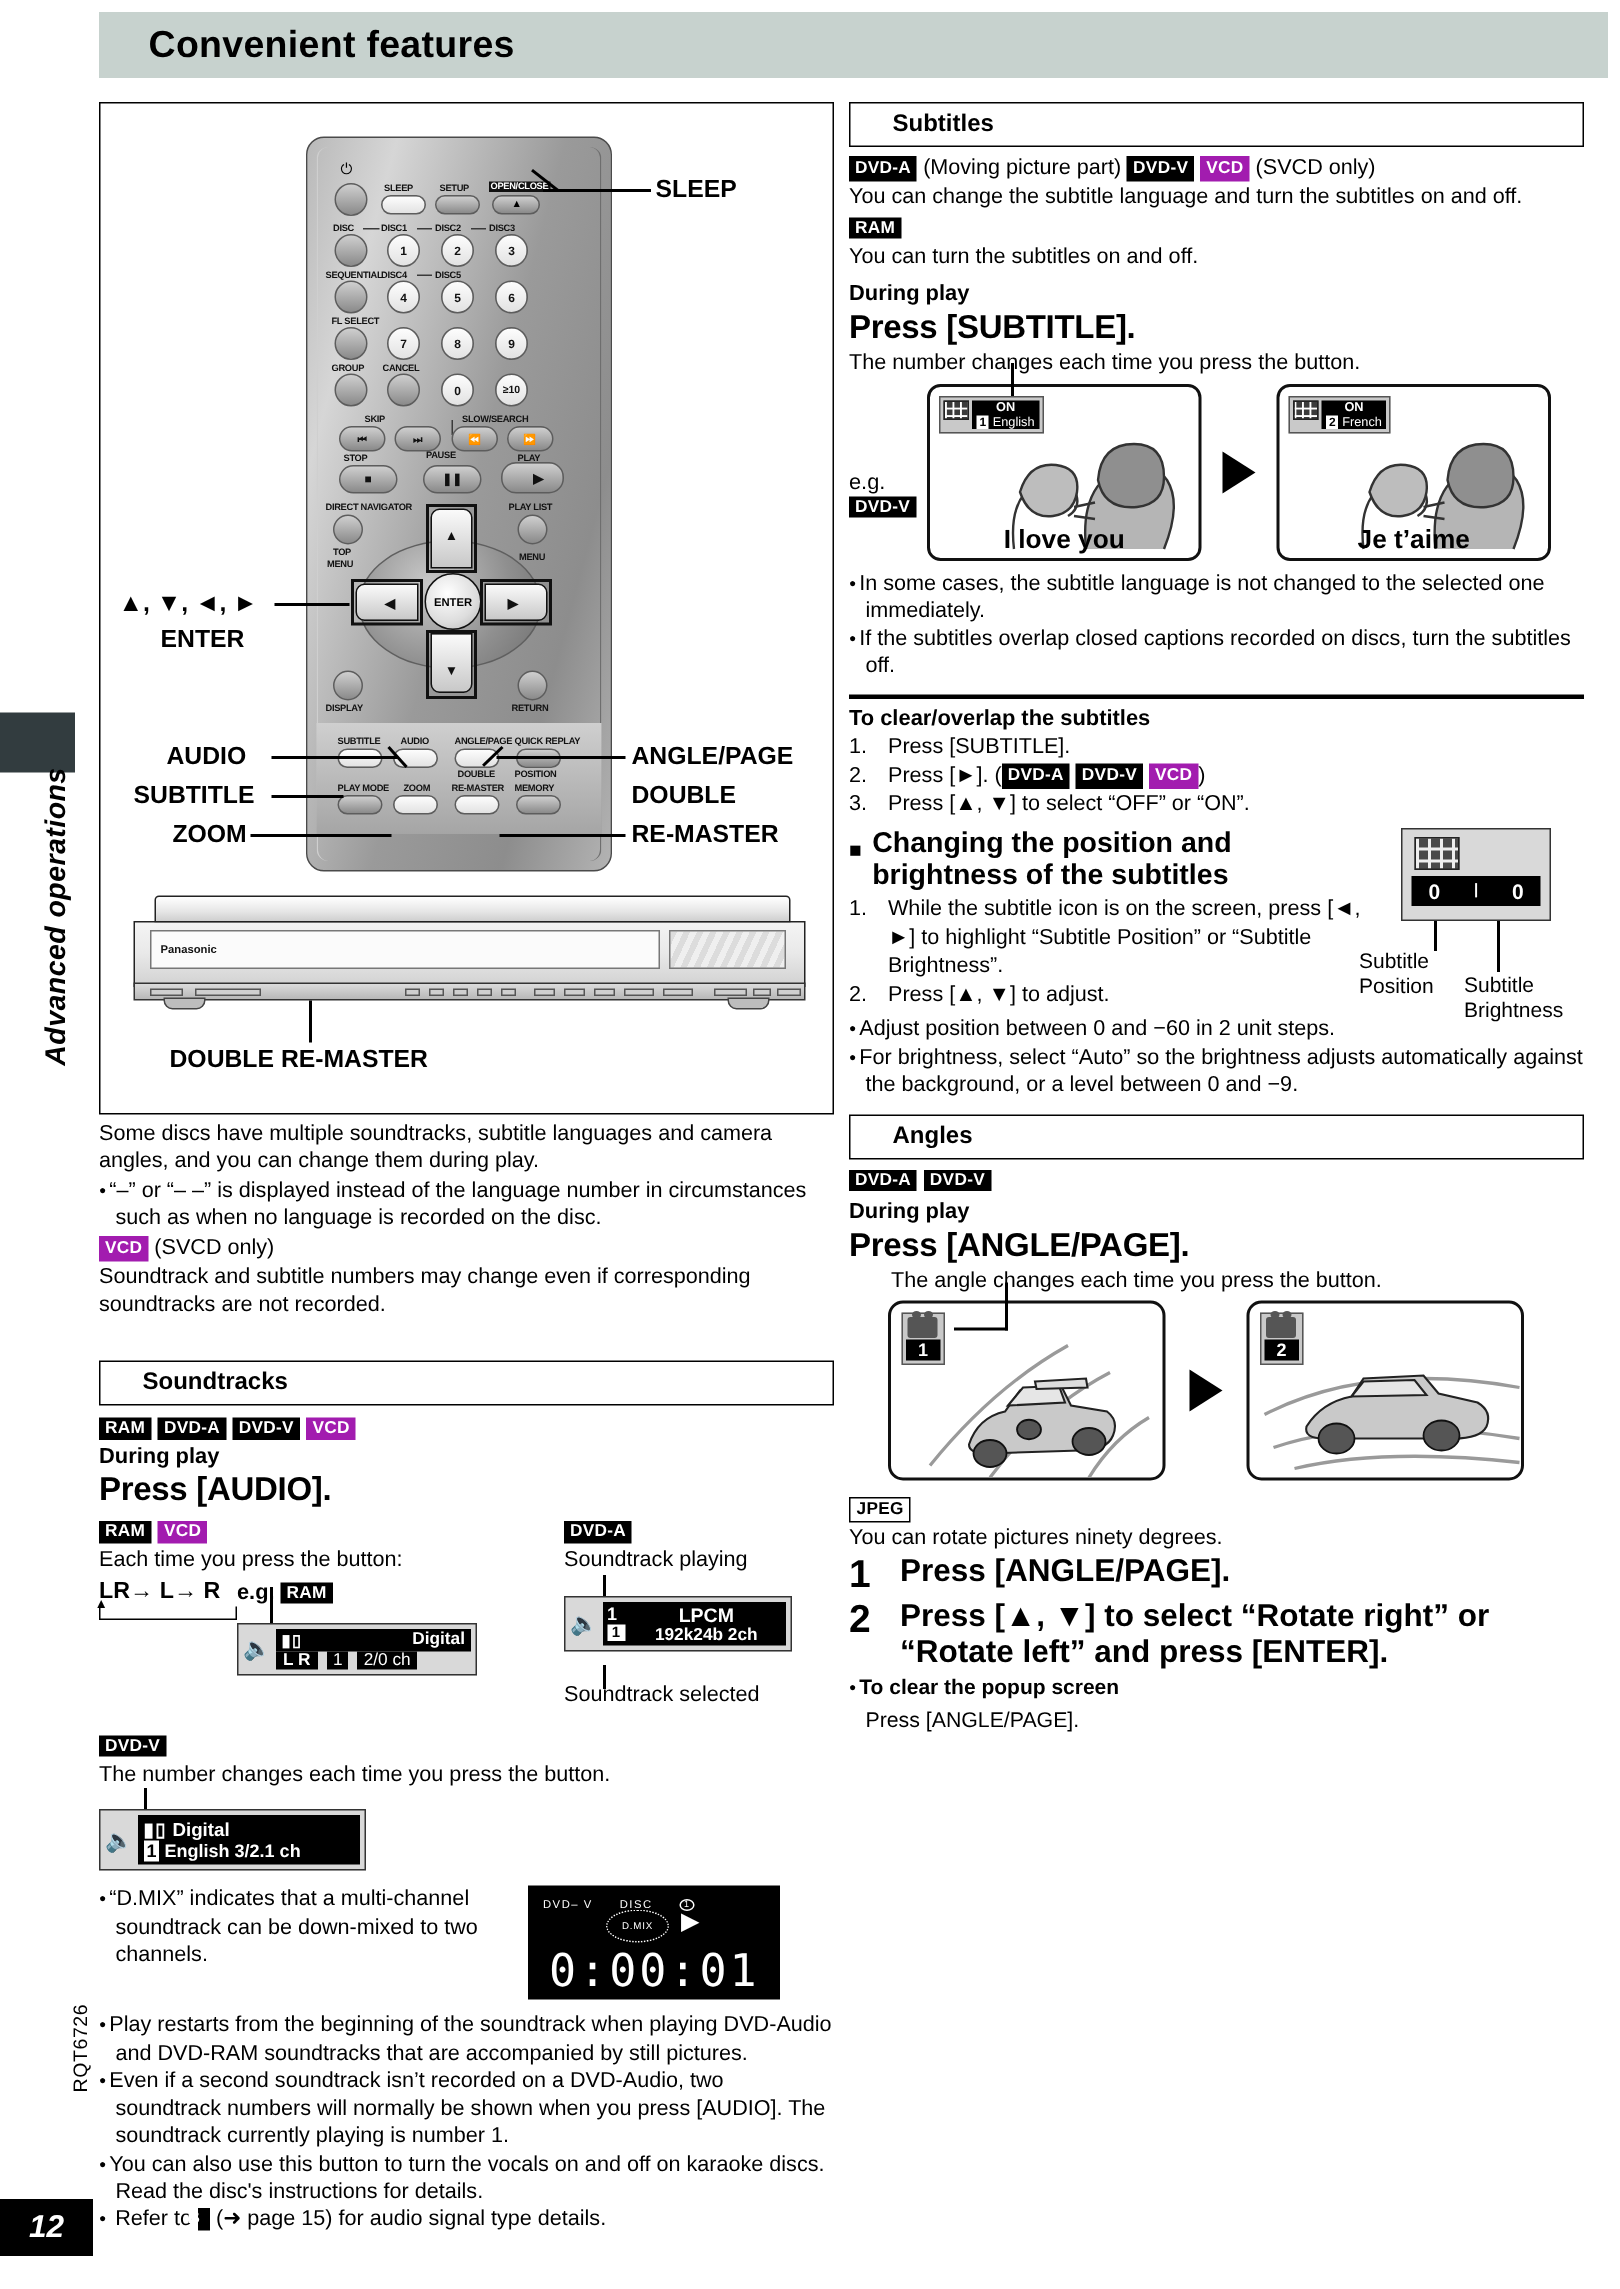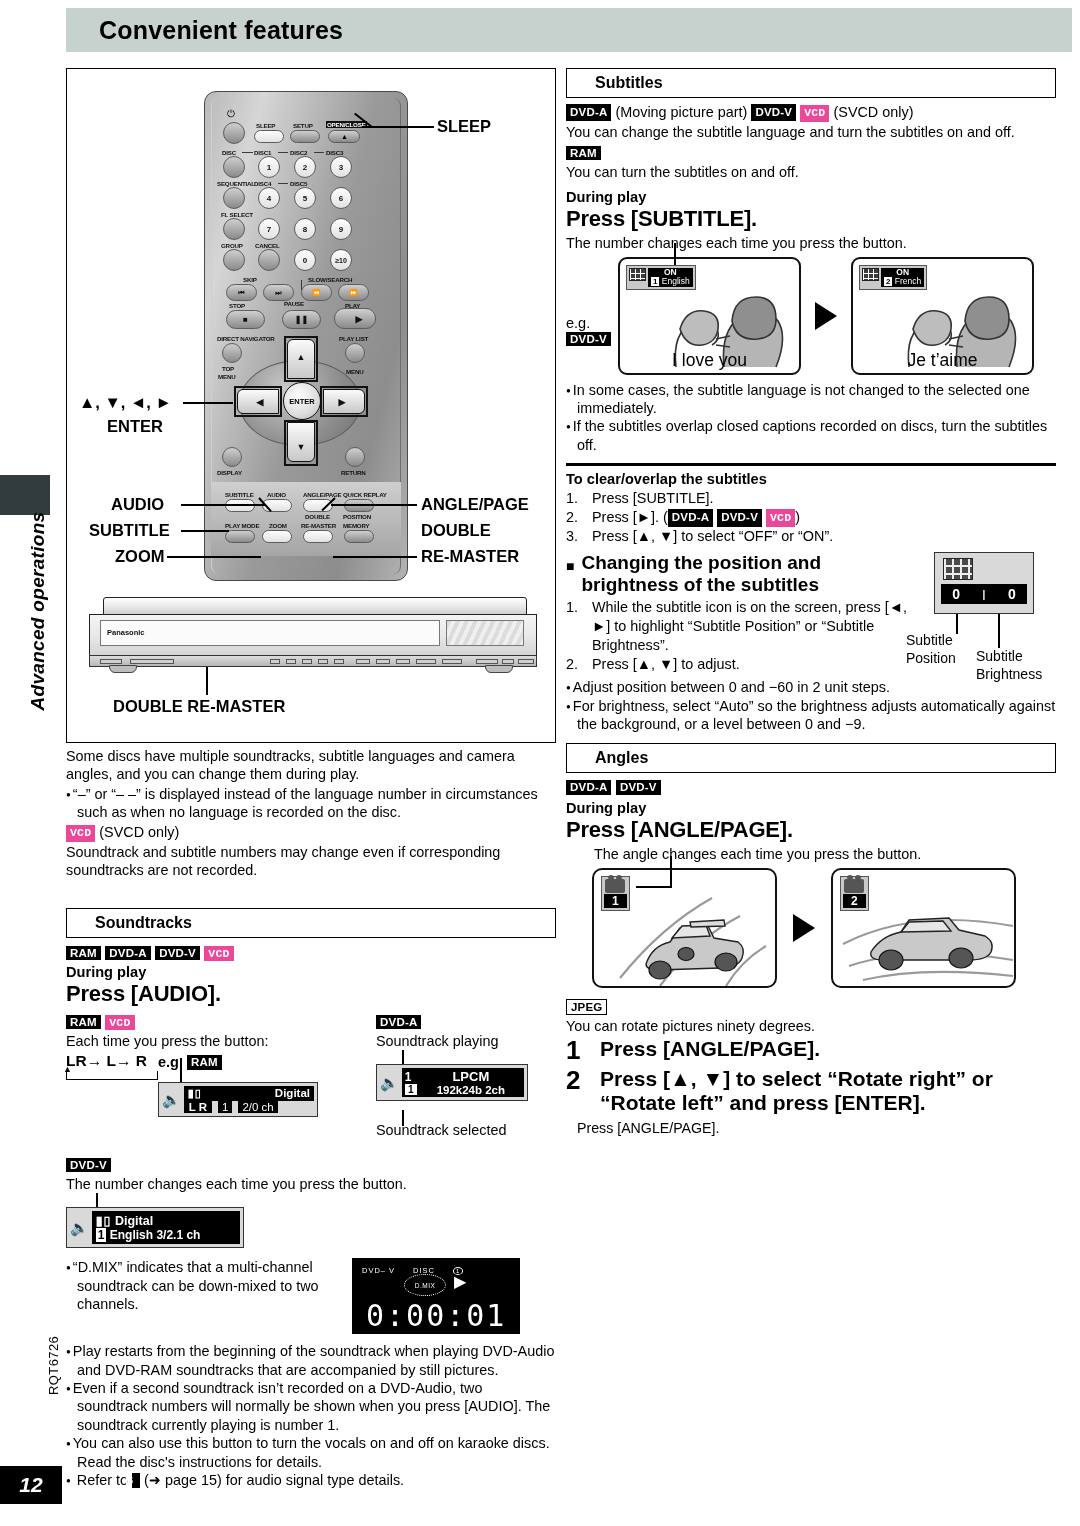--- a/index.html
+++ b/index.html
@@ -118,42 +118,42 @@
     border:1px solid #000; font-size:16px; font-weight:bold; padding:5px 0 5px 28px;
   }
   .para{ font-size:14.4px; line-height:1.28; margin-top:4px; }
   .bullets{ font-size:14.4px; line-height:1.28; }
   .bullets p{ margin:0; padding-left:11px; text-indent:-11px; }
   .bullets p:before{ content:"\25CF"; font-size:8px; vertical-align:2px; margin-right:2px; }
   .tag{
     display:inline-block; background:#000; color:#fff; font-size:11.5px;
     font-weight:bold; padding:1px 4px 1.5px; vertical-align:1px; letter-spacing:.2px;
   }
-  .tag.vcd{ background:#ec4899; color:#fff;font-family:Liberation Mono, monospace; }
+  .tag.vcd{ background:#a21caf; color:#fff; }
   .tag.jpeg{ background:#fff; color:#000; border:1.3px solid #000; }
   .tag.b{ padding:0 4px; }
   .during{ font-size:14.6px; font-weight:bold; margin-top:2px; }
   .press{ font-size:22px; font-weight:bold; margin-top:1px; letter-spacing:-.2px; }
   .nlist{ font-size:14.4px; line-height:1.32; }
   .nlist .row{ display:flex; }
   .nlist .n{ width:26px; flex:none; }
   .hr-thick{ border:0; border-top:3px solid #000; margin:9px 0 5px; }
 
   
   .osd{ display:inline-block; background:#d9d9d9; border:1px solid #333; padding:3px; }
   .osd-black{ background:#000; color:#fff; }
   .spk{ font-size:15px; }
 
   
   .tv{
     width:183px; height:118px; border:2px solid #111; border-radius:9px;
     position:relative; background:#fff; overflow:hidden;
   }
   .tv-cap{ position:absolute; bottom:2px; width:100%; text-align:center;
-           font-size:17.5px; font-weight:normal; }
+           font-size:17.5px; font-weight:bold; }
   .tv-badge{
     position:absolute; left:6px; top:6px; background:#c9c9c9; border:1px solid #555;
     padding:2px; display:flex; align-items:flex-start; gap:2px;
   }
   .film-ic{ width:17px; height:13px; background:#3b3b3b;
     background-image:linear-gradient(90deg,#fff 1px,transparent 1px),
                      linear-gradient(0deg,#fff 1px,transparent 1px);
     background-size:5px 5px; border:1px solid #222; }
   .sub-chip{ background:#000; color:#fff; padding:0 3px; font-size:8.5px; line-height:1.15;
              text-align:center; }
@@ -764,14 +764,17 @@
   <div class="para" style="margin-top:1px;">You can rotate pictures ninety degrees.</div>
 
   <div class="bigstep">
     <span class="num">1</span>
     <span class="txt">Press [ANGLE/PAGE].</span>
   </div>
   <div class="bigstep">
     <span class="num">2</span>
     <span class="txt">Press [▲, ▼] to select “Rotate right” or “Rotate left” and press [ENTER].</span>
   </div>
+  <div class="bullets" style="font-weight:bold;font-size:14px;margin-top:2px;">
+    <p>To clear the popup screen</p>
+  </div>
   <div class="para" style="margin-left:11px;font-size:14.2px;">Press [ANGLE/PAGE].</div>
 </div>
 
 </body></html>

